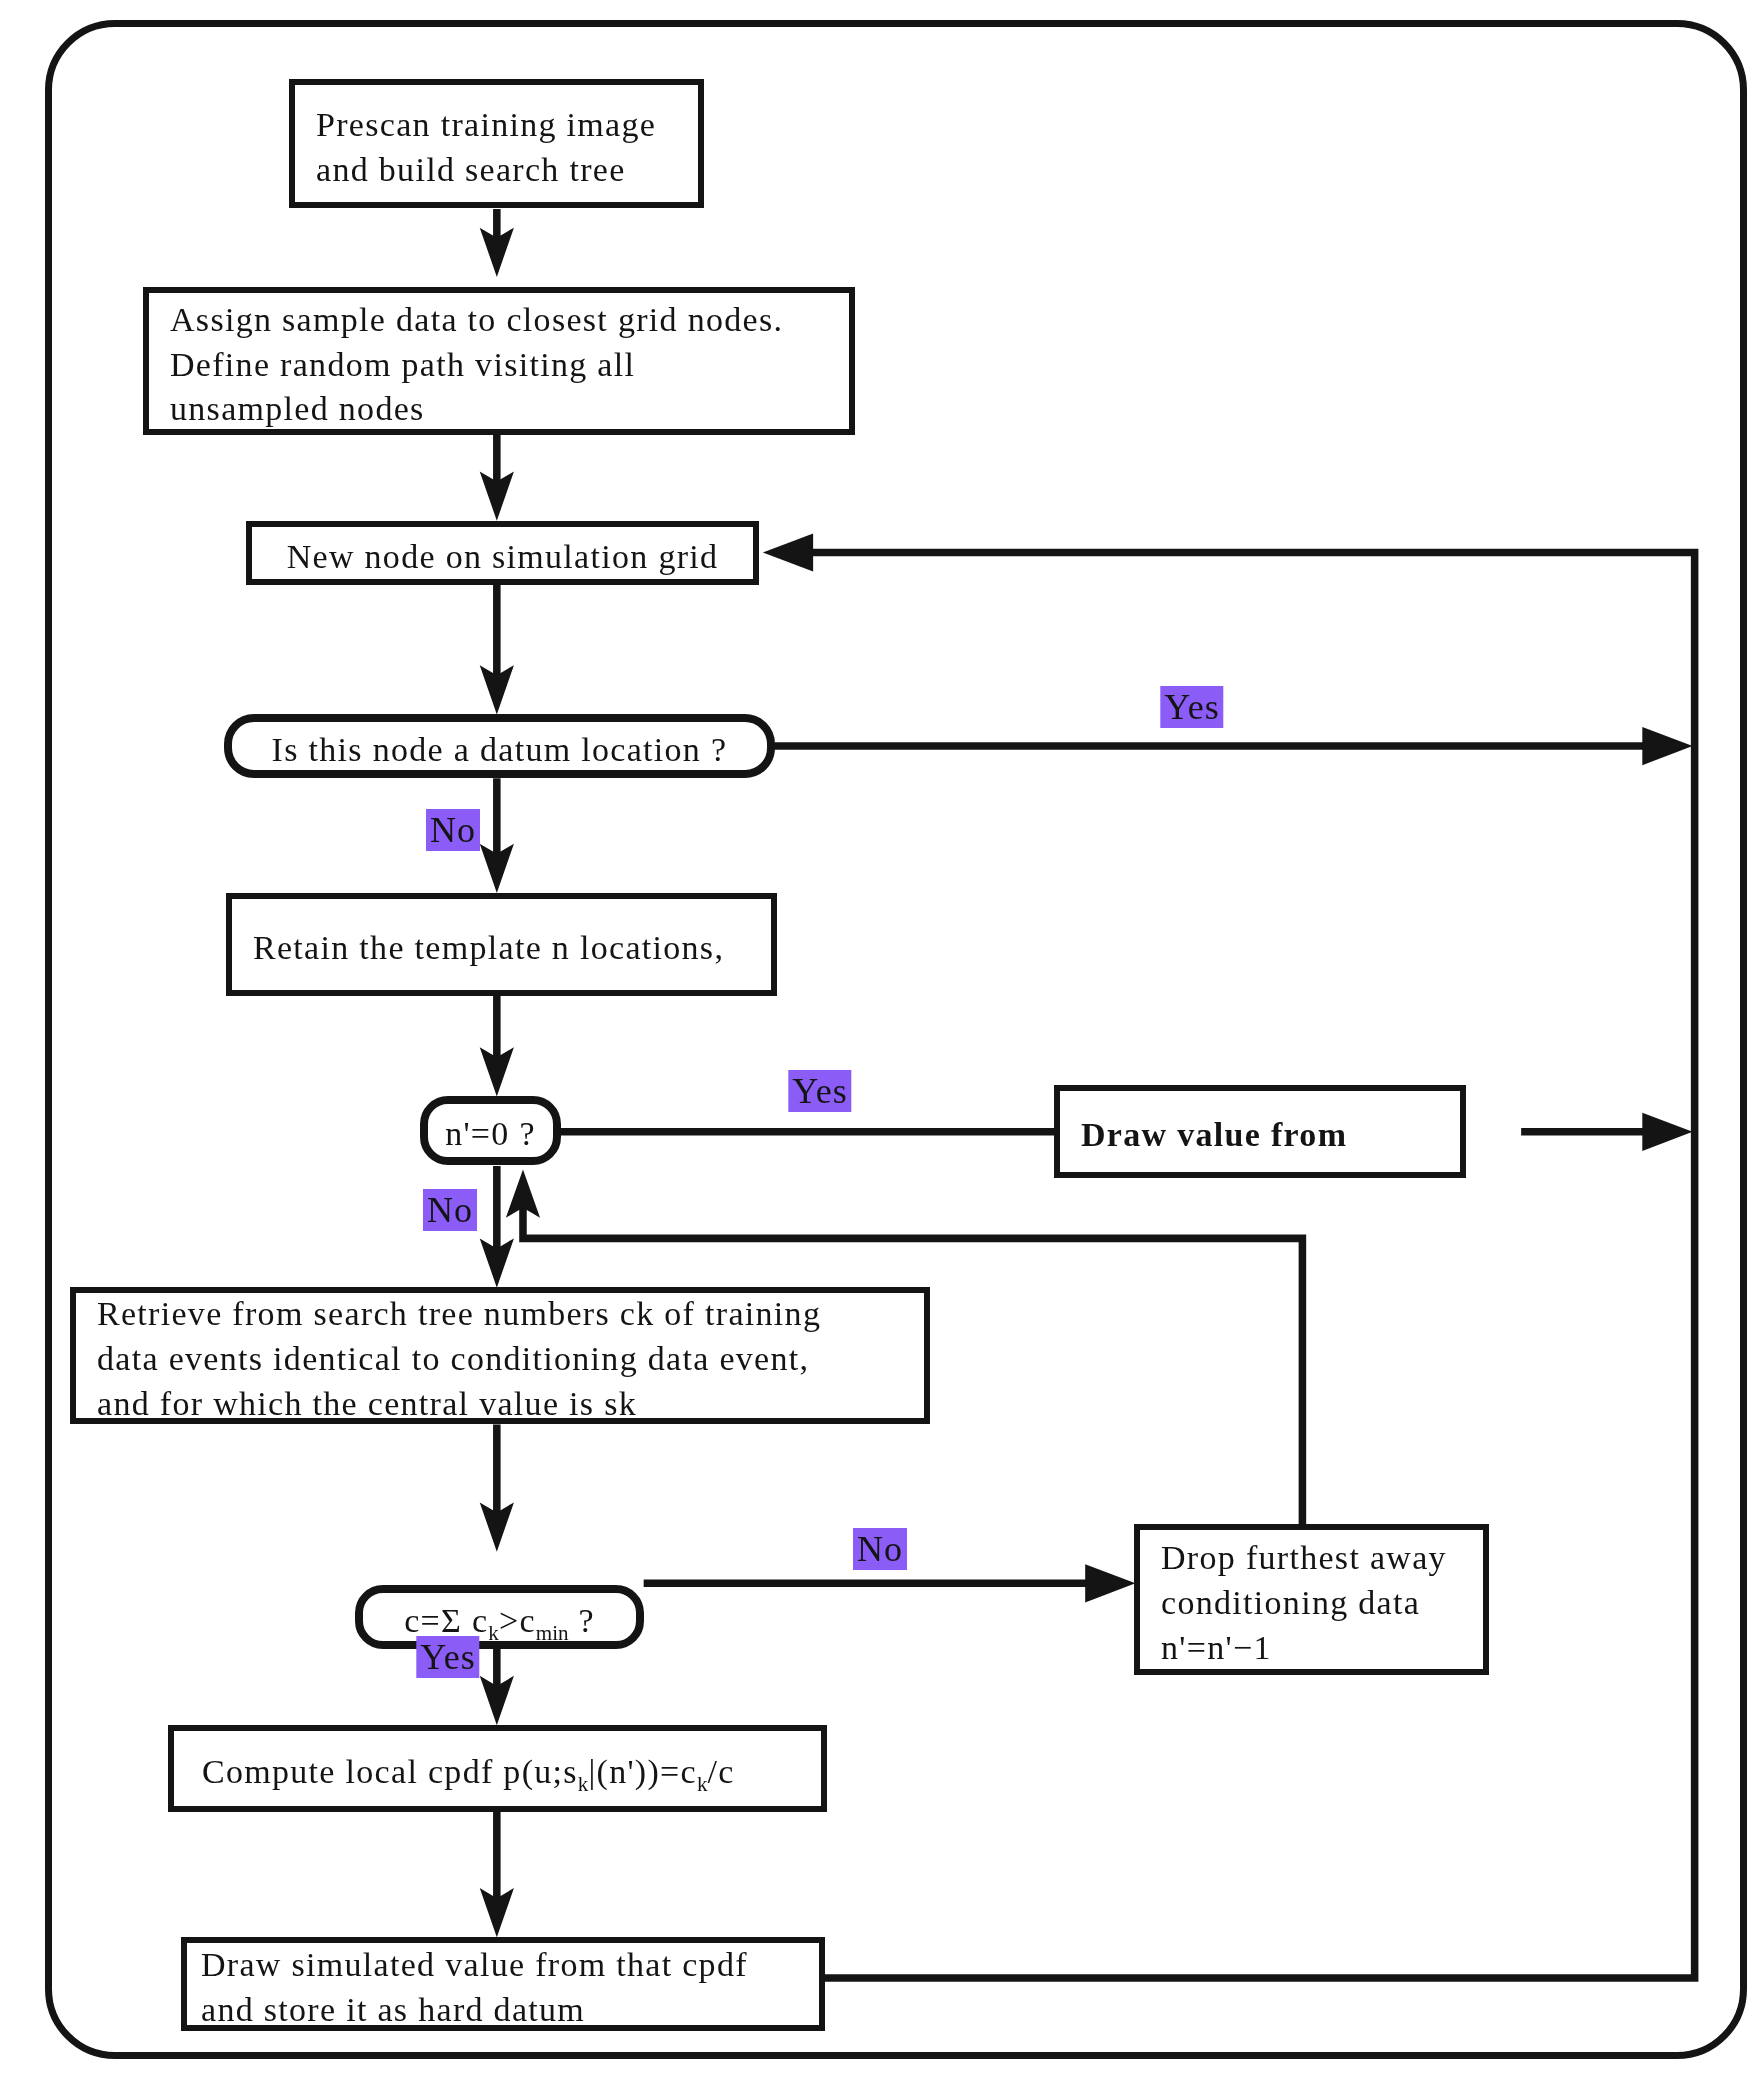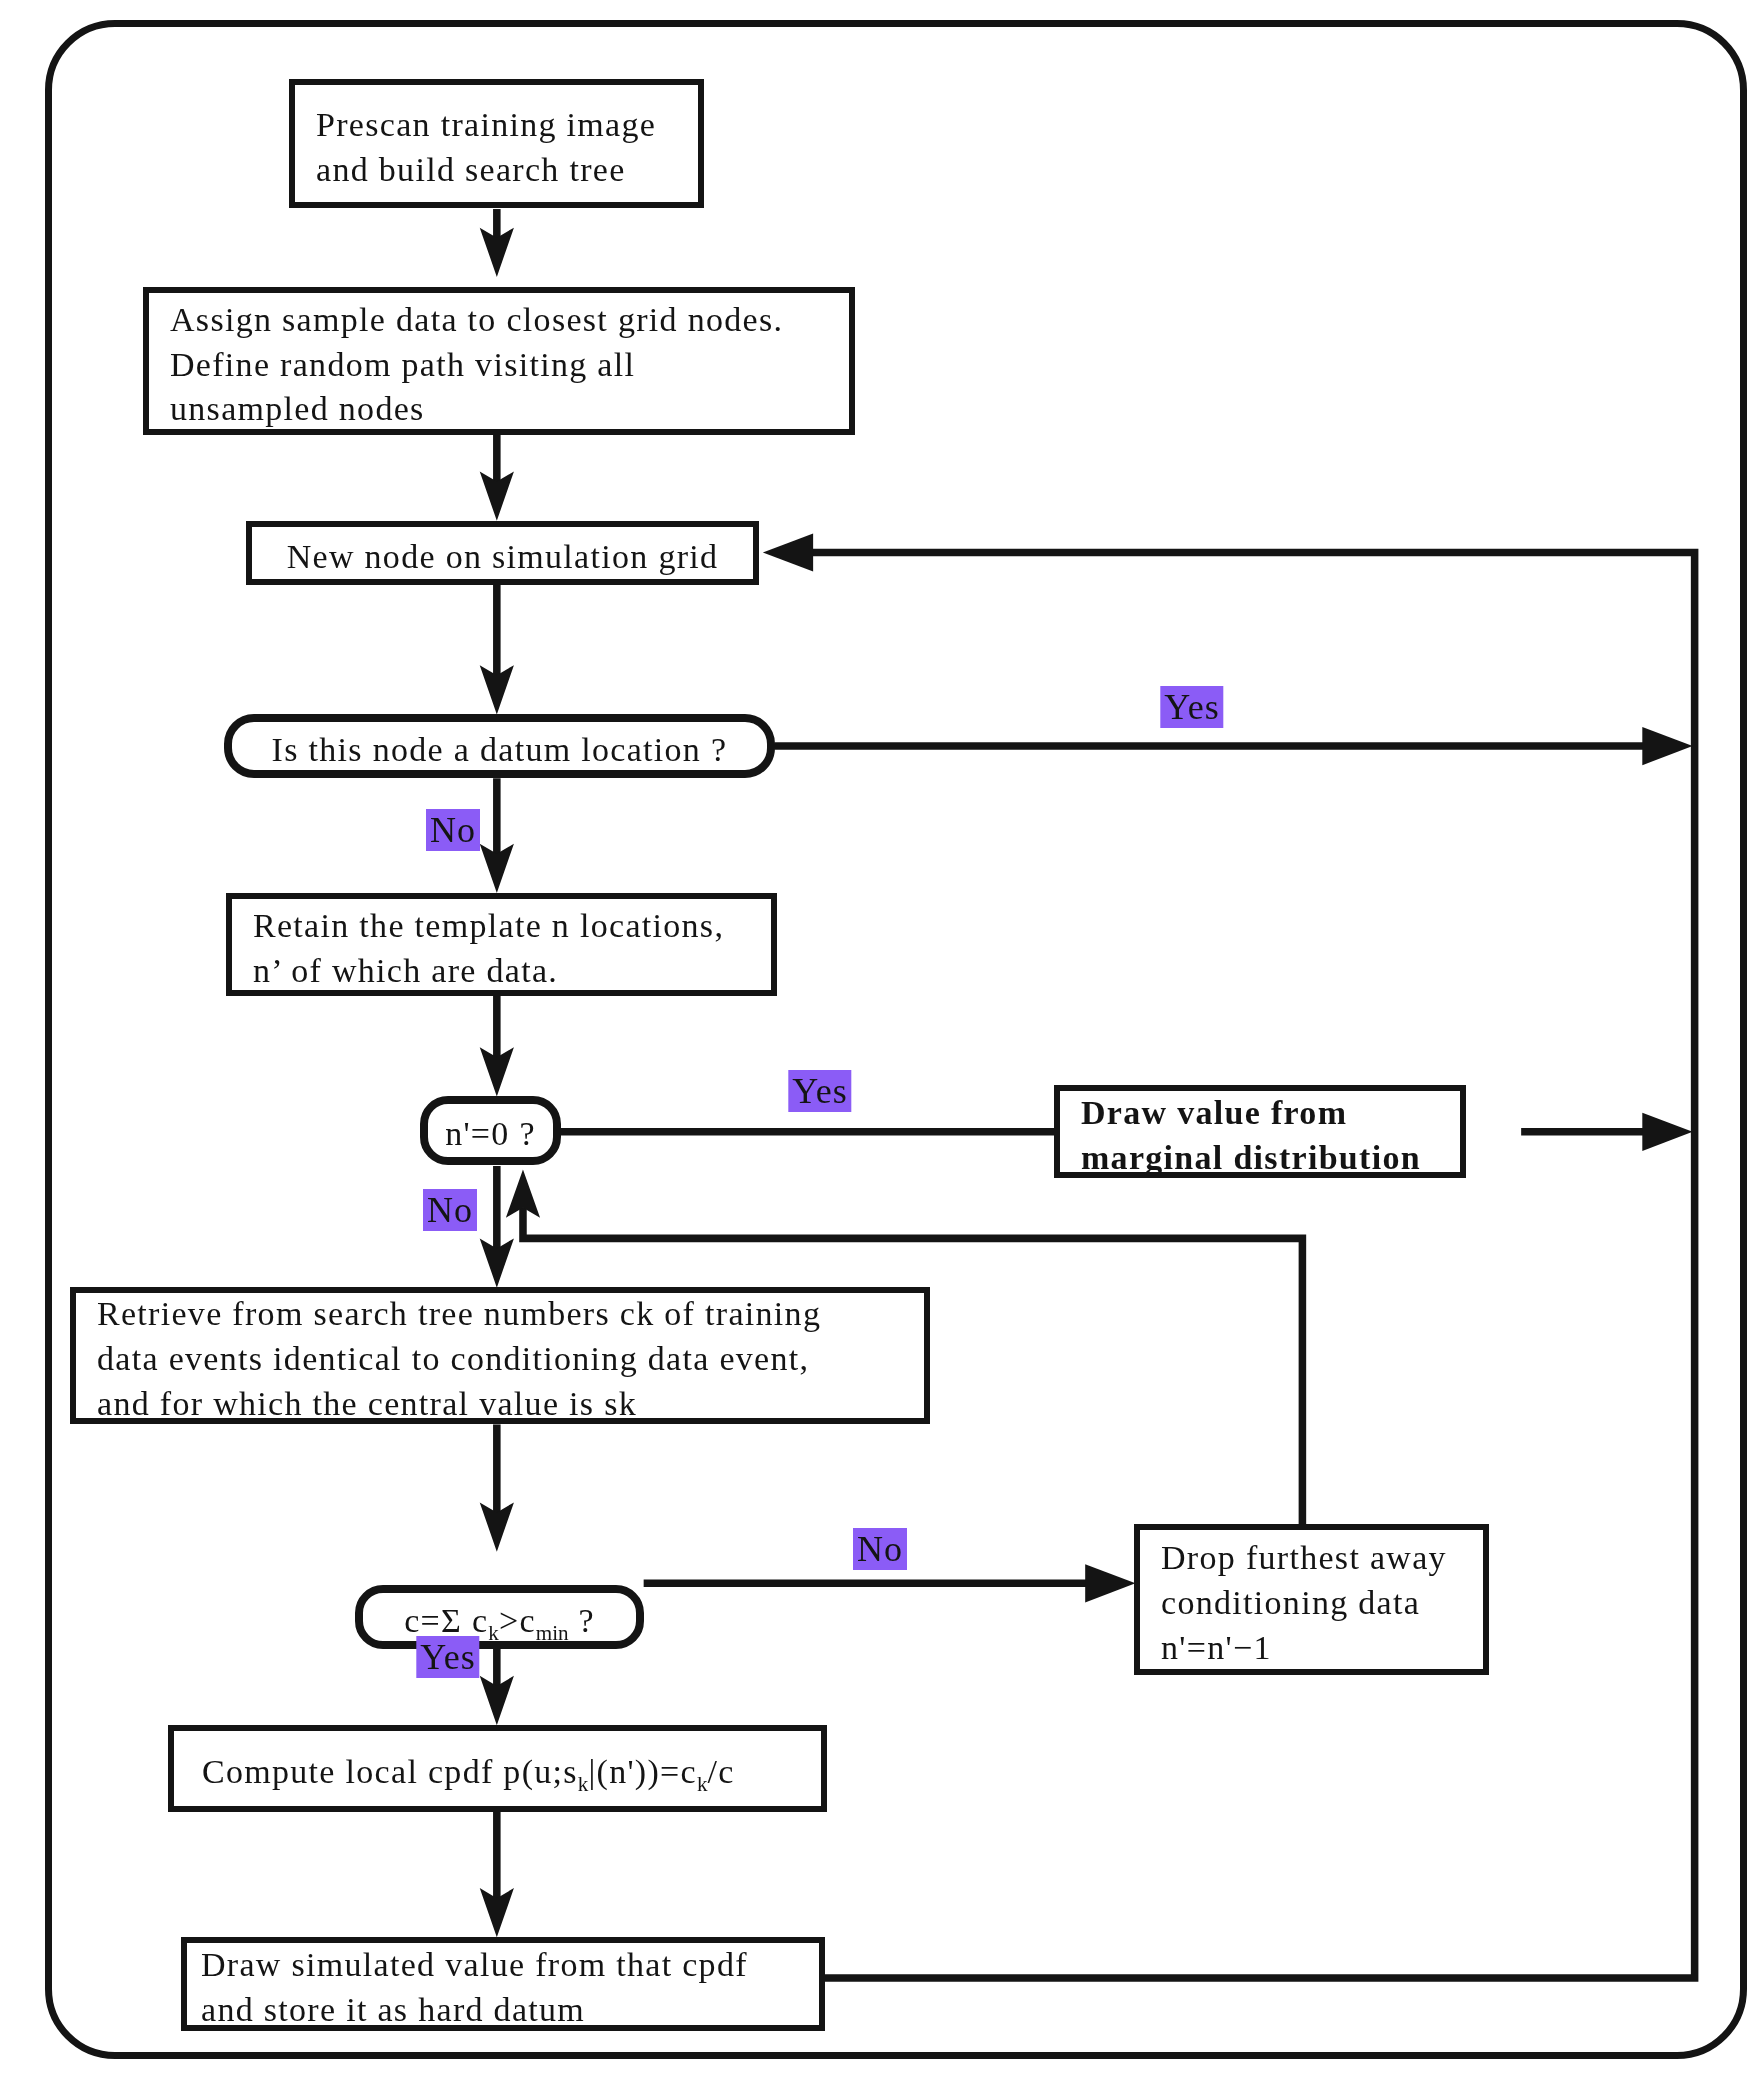--- a/index.html
+++ b/index.html
@@ -122,30 +122,28 @@
   <div class="box center" style="left:246px;top:521px;width:513px;height:64px;">
     <div>New node on simulation grid</div>
   </div>
 
   <div class="box decision center" style="left:224px;top:714px;width:551px;height:64px;">
     <div>Is this node a datum location ?</div>
   </div>
 
   <div class="box" style="left:226px;top:893px;width:551px;height:103px;">
     <div>Retain the template n locations,</div>
-    <div>n’ of which are data.</div>
   </div>
 
   <div class="box decision center" style="left:420px;top:1096px;width:141px;height:69px;border-radius:28px;">
     <div>n'=0 ?</div>
   </div>
 
   <div class="box" style="left:1054px;top:1085px;width:412px;height:93px;font-weight:bold;">
     <div>Draw value from</div>
-    <div>marginal distribution</div>
   </div>
 
   <div class="box" style="left:70px;top:1287px;width:860px;height:137px;">
     <div>Retrieve from search tree numbers ck of training</div>
     <div>data events identical to conditioning data event,</div>
     <div>and for which the central value is sk</div>
   </div>
 
   <div class="box decision center formula" style="left:355px;top:1585px;width:289px;height:64px;border-radius:28px;">
     <div><span>c=Σ c</span><sub>k</sub><span>&gt;c</span><sub>min</sub><span> ?</span></div>

